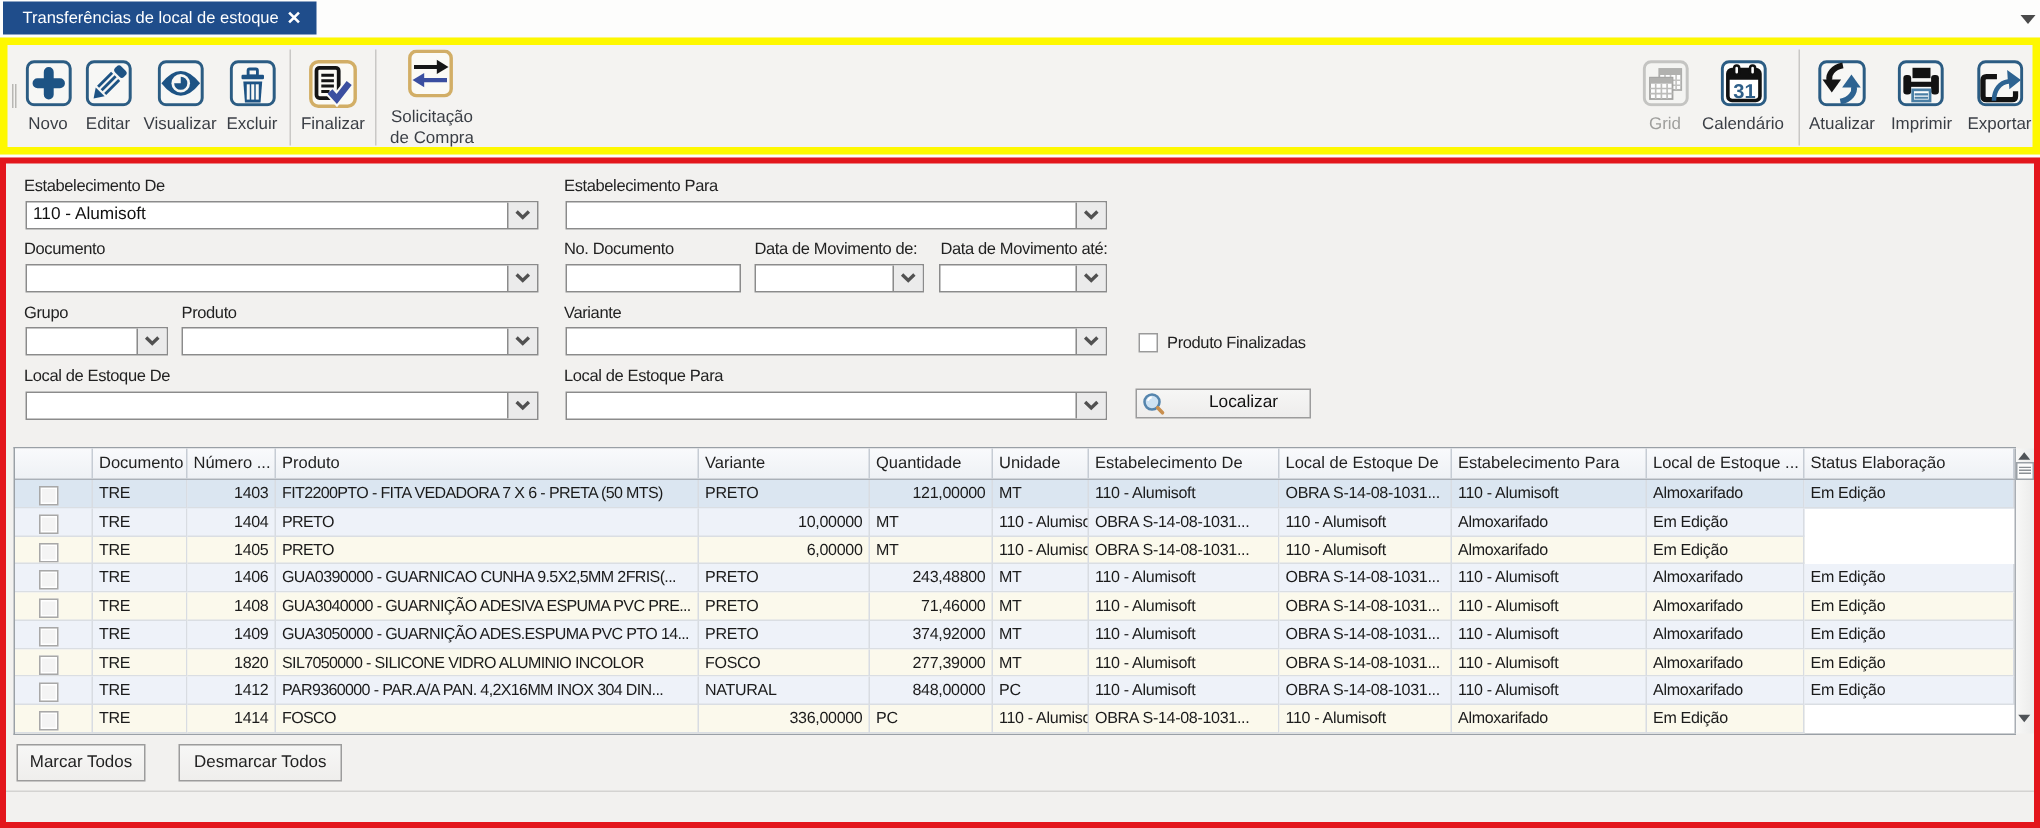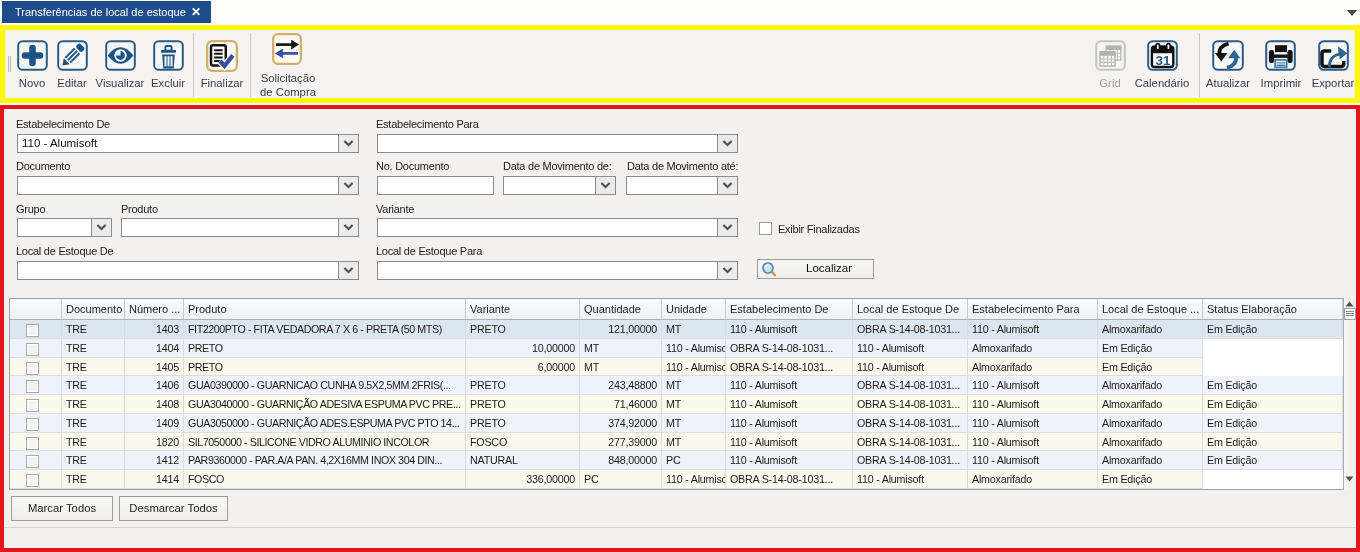--- a/index.html
+++ b/index.html
@@ -209,21 +209,21 @@
     </span>
   </div>
 <div class="combo" style="left:377px;top:218px;width:361px">
     <span class="ar">
       <svg width="11" height="7">
         <path d="M1.4 1 L5.5 5 L9.6 1" fill="none" stroke="#515151" stroke-width="2.2"></path>
       </svg>
     </span>
   </div>
 <div class="cbx" style="left:759px;top:222px"></div>
-<div class="flab" style="left:778px;top:223px">Exibir Finalizadas</div>
+<div class="flab" style="left:778px;top:223px">Produto Finalizadas</div>
 <div class="flab" style="left:16px;top:245px">Local de Estoque De</div>
 <div class="flab" style="left:376px;top:245px">Local de Estoque Para</div>
 <div class="combo" style="left:17px;top:261px;width:342px">
     <span class="ar">
       <svg width="11" height="7">
         <path d="M1.4 1 L5.5 5 L9.6 1" fill="none" stroke="#515151" stroke-width="2.2"></path>
       </svg>
     </span>
   </div>
 <div class="combo" style="left:377px;top:261px;width:361px">
@@ -404,18 +404,18 @@
     </svg>
 <div style="position:absolute;left:0px;top:9px;width:12px;height:12px;background:#fcfcfc;border:1px solid #9aa0a6;box-sizing:border-box;">
 <svg width="8" height="6" style="position:absolute;left:1px;top:2px">
         <path d="M0 0.5 h8 M0 2.5 h8 M0 4.5 h8" stroke="#8a8f94" stroke-width="1"></path>
       </svg>
 </div>
 <svg width="9" height="6" style="position:absolute;left:1px;top:177px">
       <path d="M0.5 0.5 L8.5 0.5 L4.5 5.5 Z" fill="#4f5357"></path>
     </svg>
 </div>
-<div class="fbtn" style="left:11px;width:102px">Marcar Todos</div>
+<div class="fbtn" style="left:11px;width:86px">Marcar Todos</div>
 <div class="fbtn" style="left:119px;width:109px">Desmarcar Todos</div>
 <div id="statusline"></div>
 <div id="status">Encontrado(s) 117 registros.</div>
 <div id="ybox"></div>
 <div id="rbox"></div>
 
 </body></html>

